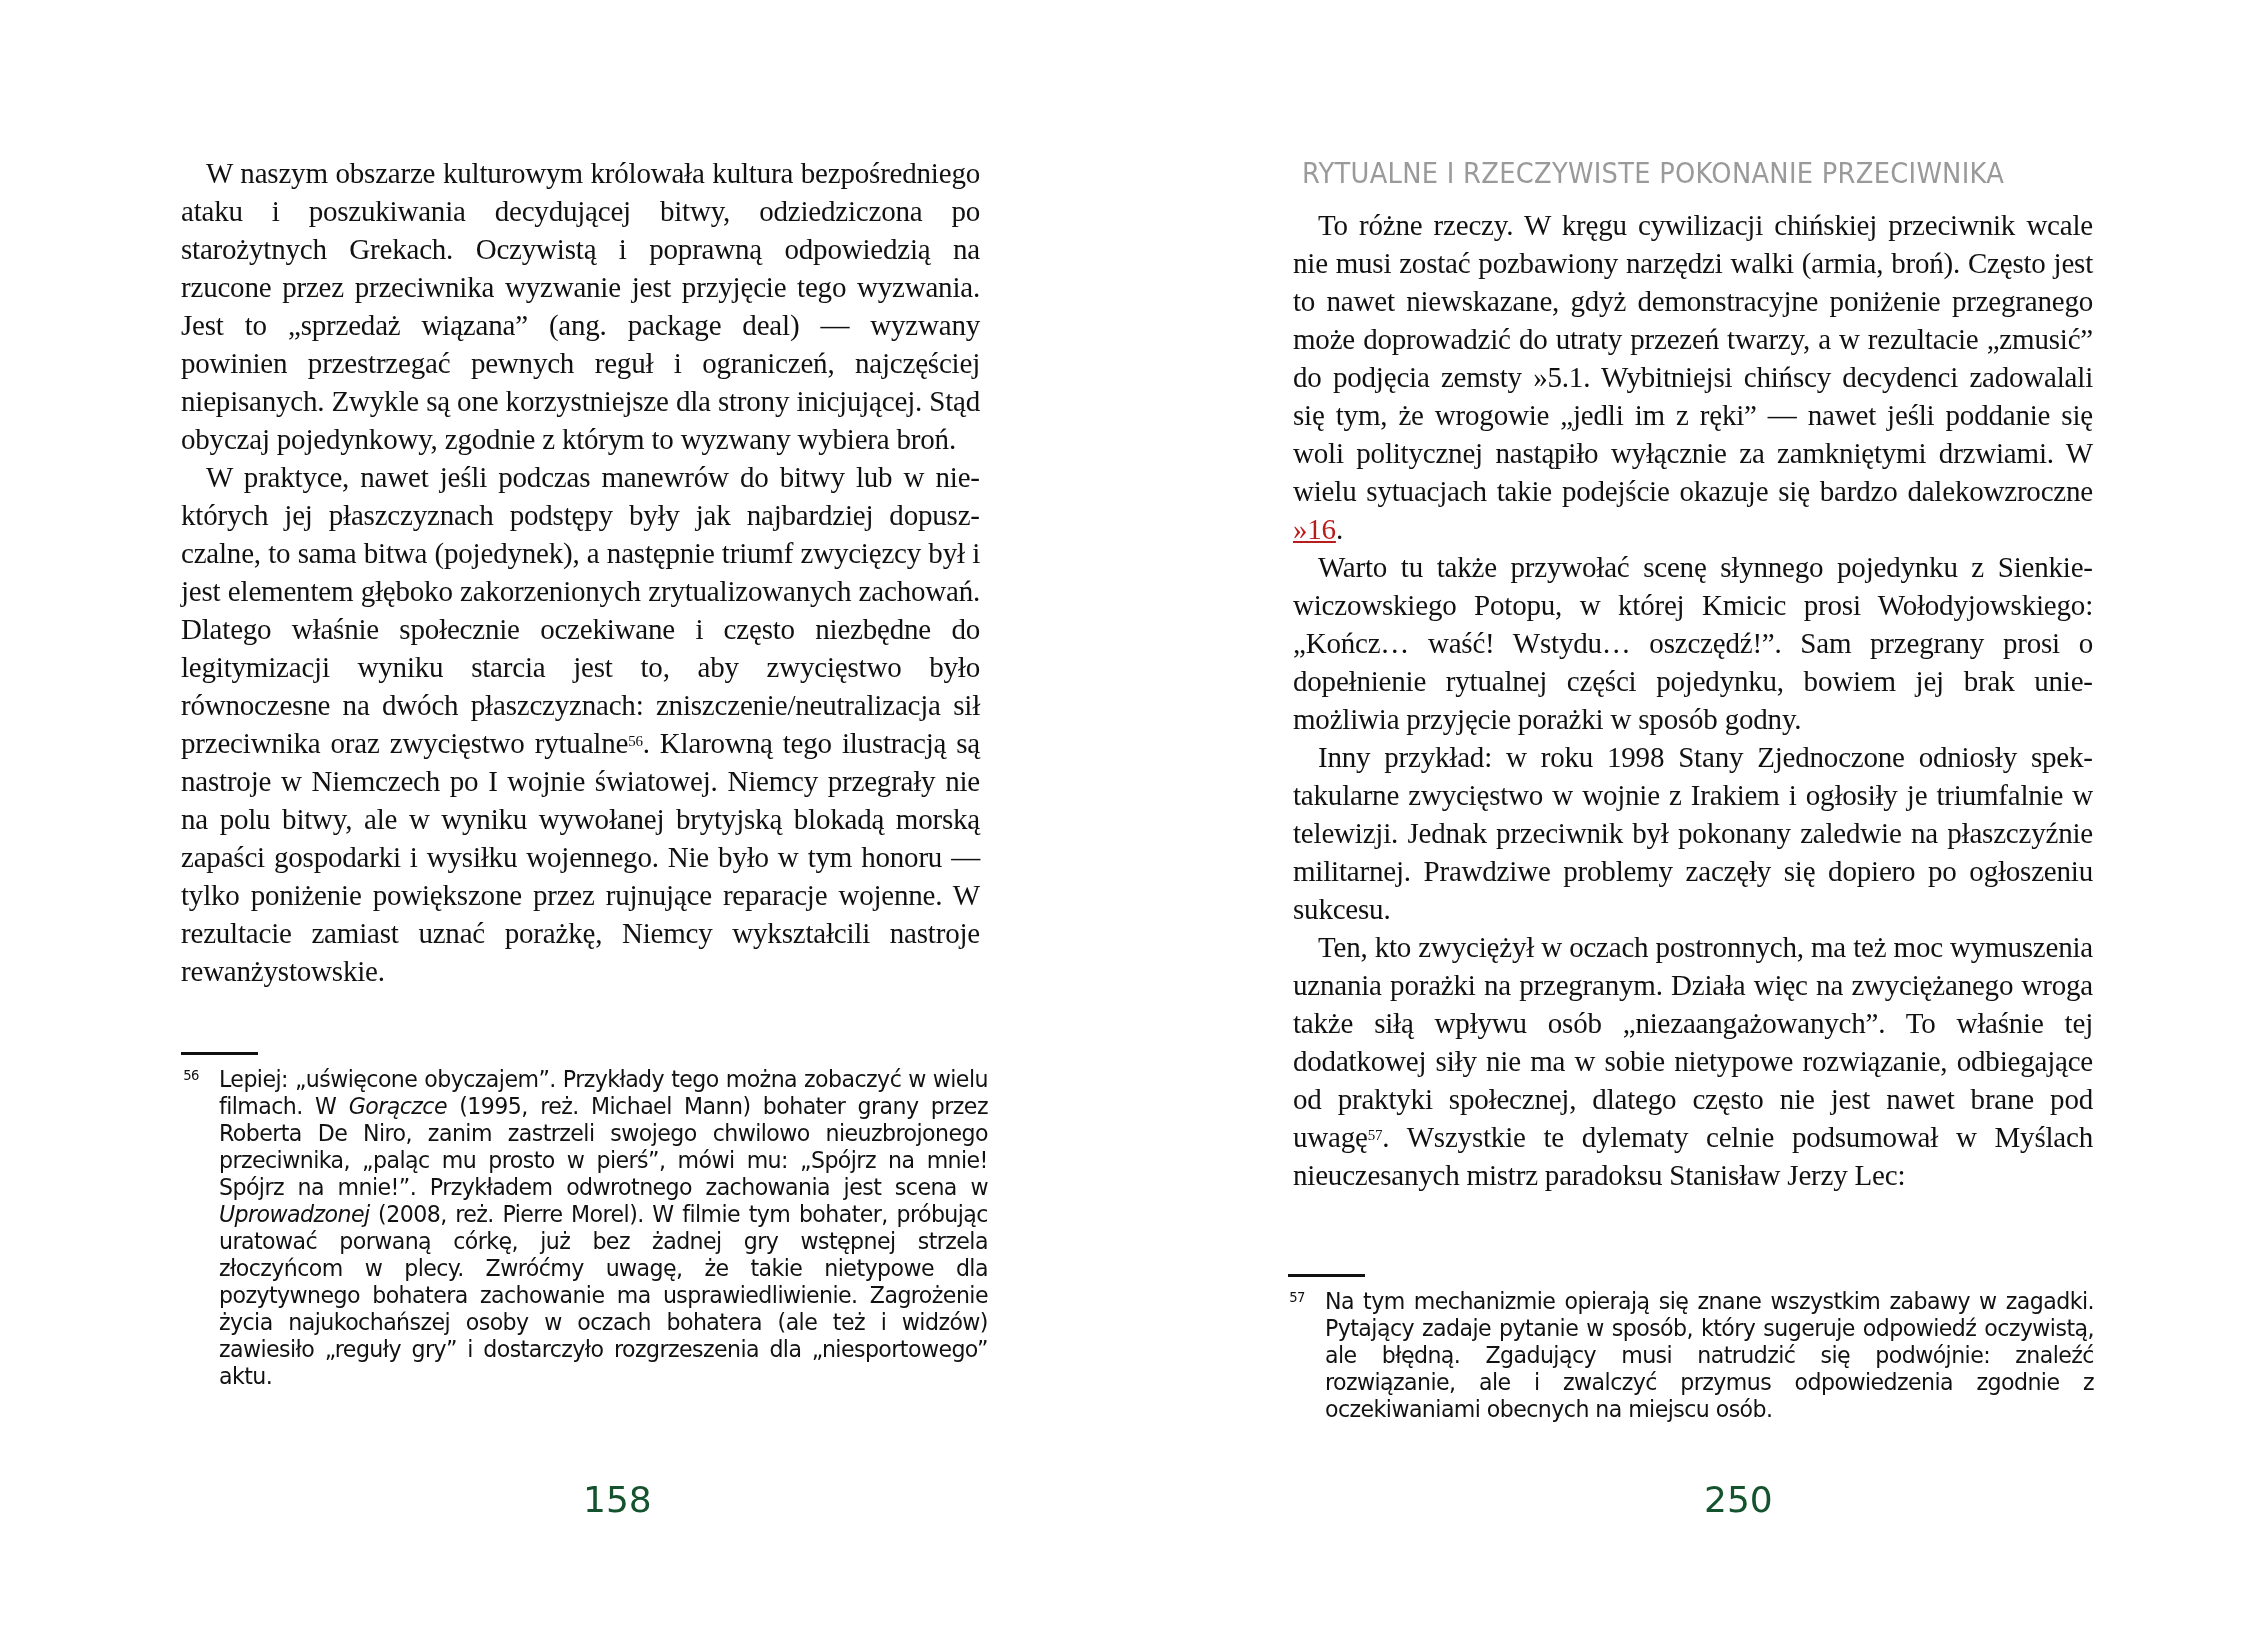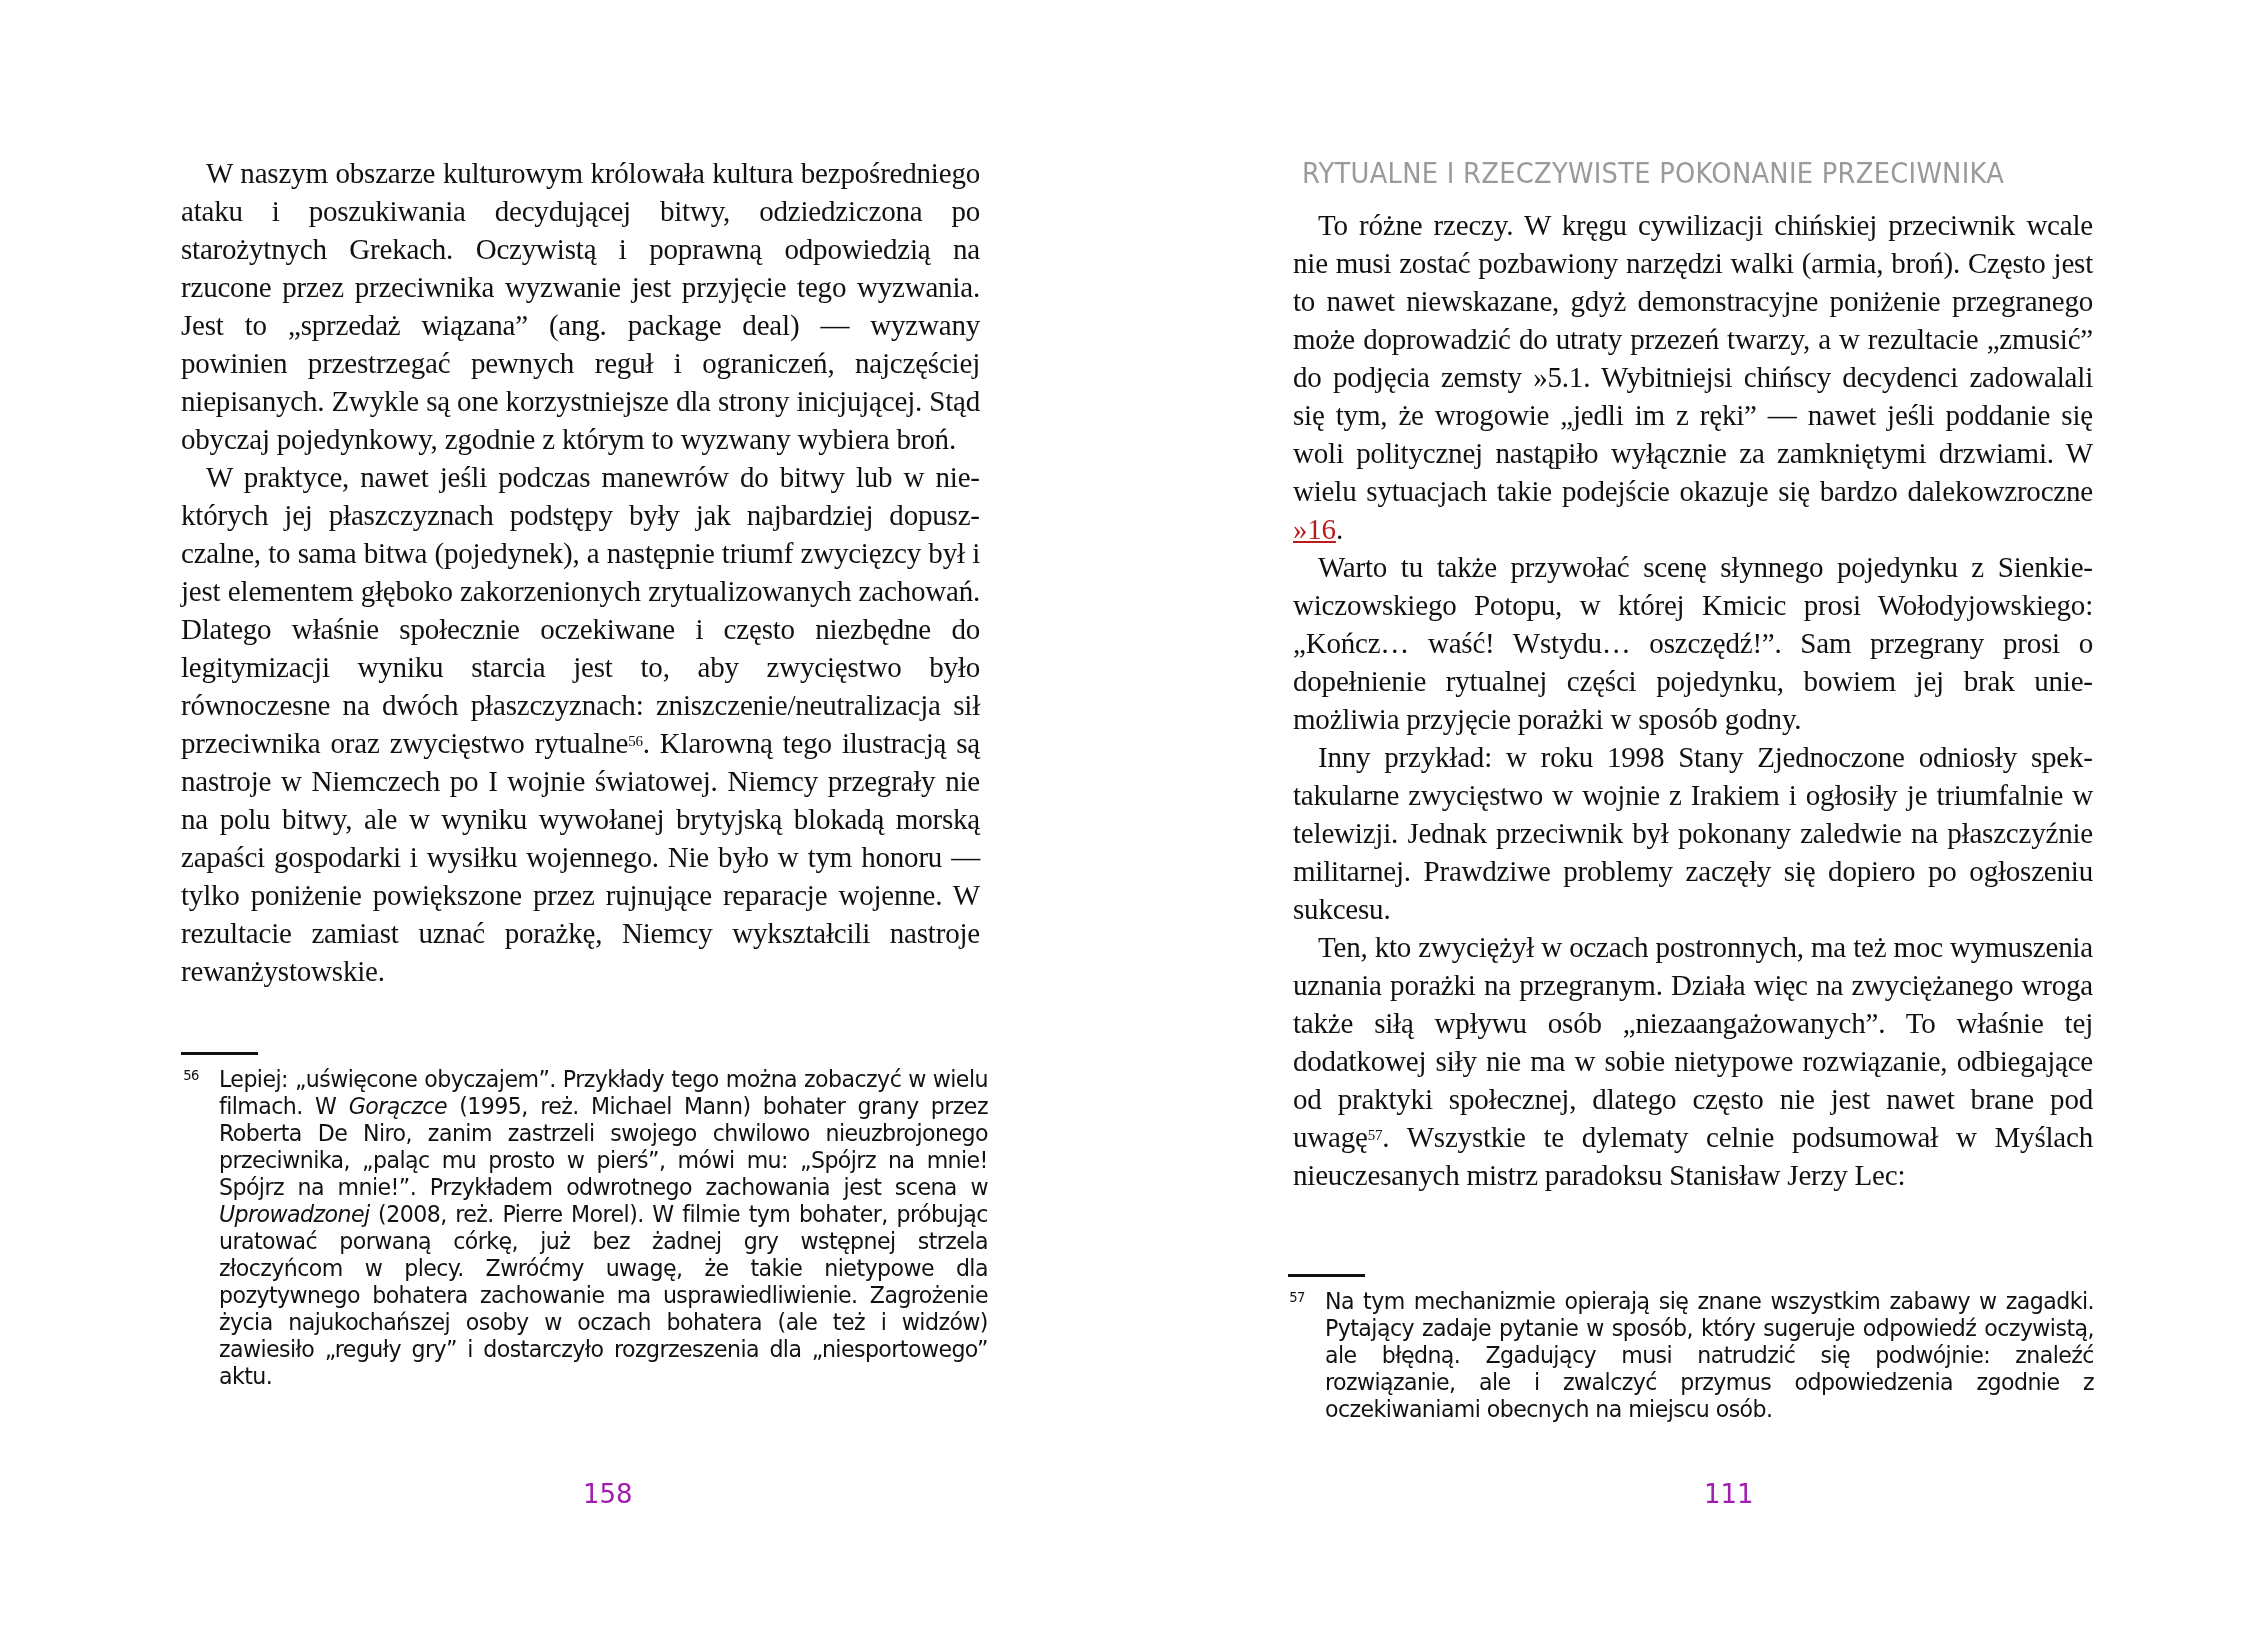--- a/index.html
+++ b/index.html
@@ -36,21 +36,21 @@
     font-size:23.5px; line-height:27px;
     text-align:justify; letter-spacing:-0.6px;
     transform:scaleX(0.94); transform-origin:left;
   }
   .footnote .fn-num { position:absolute; left:-38px; top:-3.8px; font-size:14px; }
   .left-fn { left:219px; top:1066px; width:818px; }
   .right-fn { left:195px; top:1288px; width:818px; }
   .page-number {
     position:absolute; top:1479px;
     font-family:"DejaVu Sans", "Liberation Sans", sans-serif;
-    font-size:26px; color:#a21caf;text-align:right;
+    font-size:36px; color:#14532d;text-align:right;
   }
   .left-num { left:583px; }
   .right-num { left:574px; }
   em { font-style:italic; }
 </style>
 </head>
 <body>
 
 <div class="page page-left">
   <div class="body-text left-body">
@@ -78,15 +78,15 @@
     <p><span>Ten, kto zwyciężył w oczach postronnych, ma też moc wy­muszenia uznania porażki na przegranym. Działa więc na zwy­ciężanego wroga także siłą wpływu osób „niezaangażowanych”. To właśnie tej dodatkowej siły nie ma w sobie nietypowe roz­wiązanie, odbiegające od praktyki społecznej, dlatego często nie jest nawet brane pod uwagę</span><sup class="fnref">57</sup><span>. Wszystkie te dylematy celnie pod­sumował w Myślach nieuczesanych mistrz paradoksu Stanisław Jerzy Lec:</span></p>
   </div>
 
   <div class="fn-rule right-rule"></div>
 
   <div class="footnote right-fn">
     <span class="fn-num">57</span>
     <span>Na tym mechanizmie opierają się znane wszystkim zabawy w zagadki. Pytający zadaje pytanie w sposób, który sugeruje od­powiedź oczywistą, ale błędną. Zgadujący musi natrudzić się podwójnie: znaleźć rozwiązanie, ale i zwalczyć przymus odpo­wiedzenia zgodnie z oczekiwaniami obecnych na miejscu osób.</span>
   </div>
 
-  <div class="page-number right-num">111</div>
+  <div class="page-number right-num">250</div>
 </div>
 
 
 </body></html>

